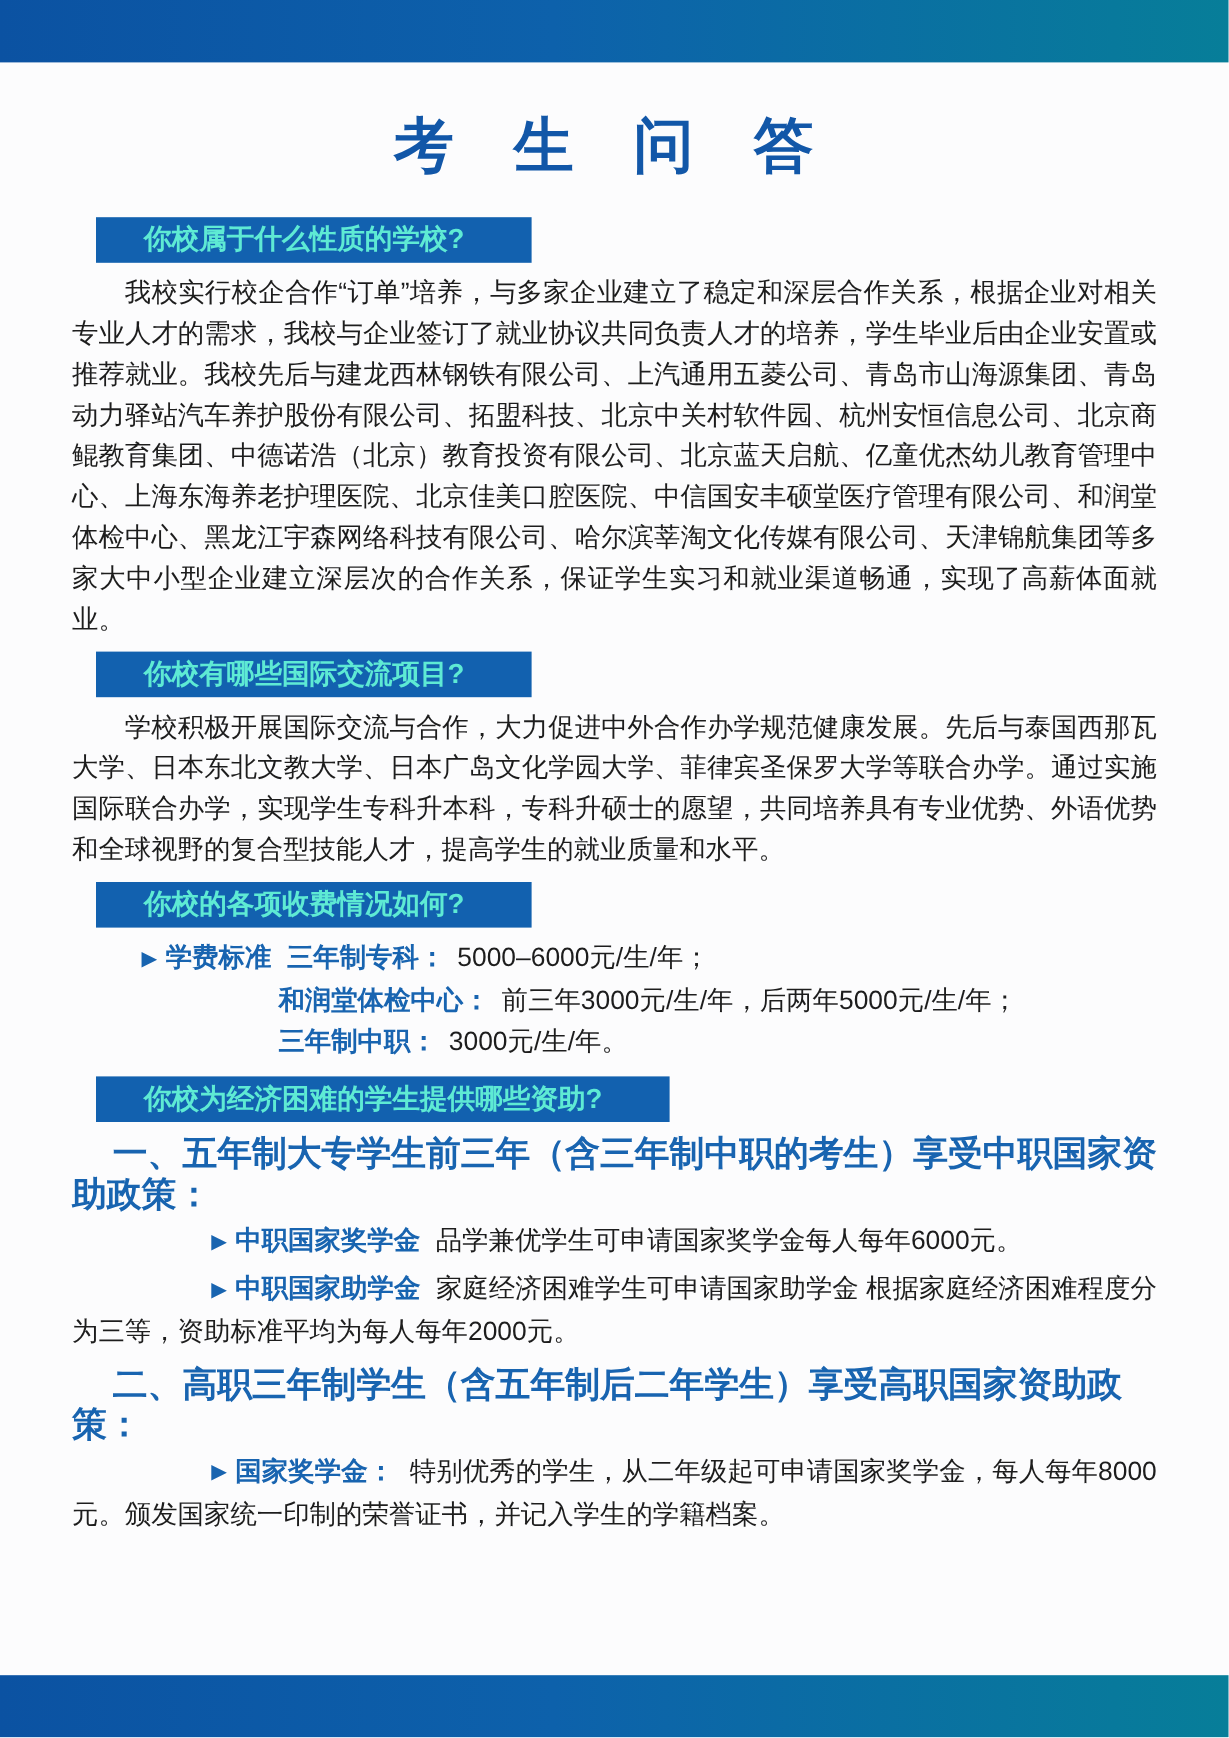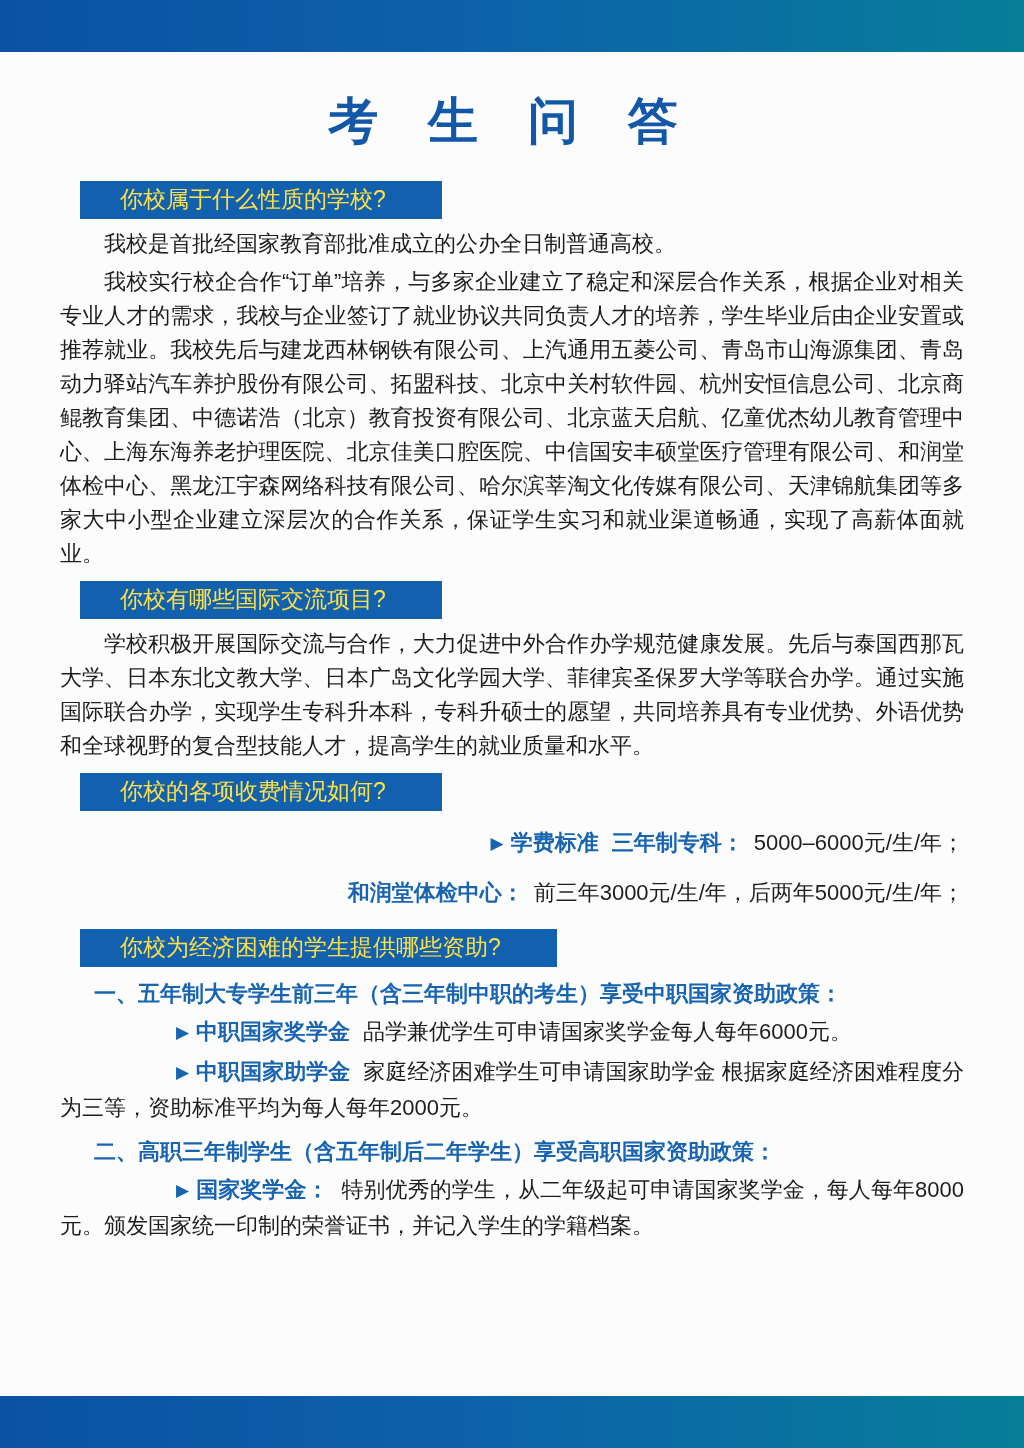--- a/index.html
+++ b/index.html
@@ -13,75 +13,77 @@
     height:52px; width:100%;
     background:linear-gradient(90deg,#0b52a2 0%,#0d61ab 45%,#077e99 100%);
   }
   .banner.bottom { position:absolute; bottom:0; left:0; }
   .content { padding:0 60px; }
   .page-title {
     text-align:center; font-size:50px; font-weight:bold; color:#1257a8;
     letter-spacing:18px; margin:36px 0 26px 0;
   }
   .qbar {
-    display:table; background:#1261af; color:#fde047;
-    font-size:23px; font-weight:normal; line-height:27px;
+    display:table; background:#1261af; color:#5eead4;
+    font-size:23px; font-weight:bold; line-height:27px;
     padding:5px 56px 6px 40px; margin:10px 0 8px 20px;
   }
   .qbar.first { margin-top:0; }
   .para {
     font-size:22px; line-height:34px; color:#1d1d1d;
     text-align:justify; text-indent:2em; margin:4px 0;
   }
   .para.hang { text-indent:58px; }
   .bullet-icon {
     color:#1864b0; font-size:17px; margin-right:7px;
     font-style:normal; display:inline-block; transform:translateY(-1px);
   }
   .blue-label { color:#1864b0; font-weight:bold; margin-right:13px; }
-  .fee-row { font-size:22px; line-height:48px; color:#1d1d1d; margin-left:58px;text-align:right; }
+  .fee-row { font-size:22px; line-height:34px; color:#1d1d1d; margin-left:58px; }
   .fee-row.cont { margin-left:172px; }
   .fee-name { color:#1864b0; font-weight:bold; margin-right:10px; }
   .group-heading {
-    color:#1864b0; font-weight:bold; font-size:22px; line-height:34px;
+    color:#1864b0; font-weight:bold; font-size:29px; line-height:34px;
     text-indent:34px; margin:10px 0 4px 0;
   }
 </style>
 </head>
 <body>
 
 <div class="page">
 
   <div class="banner"></div>
 
   <div class="content">
 
     <h1 class="page-title">考 生 问 答</h1>
 
     <div class="qbar first">
       <span>你校属于什么性质的学校?</span>
     </div>
-    <p class="para">我校是首批经国家教育部批准成立的公办全日制普通高校。</p>
 
     <p class="para">我校实行校企合作“订单”培养，与多家企业建立了稳定和深层合作关系，根据企业对相关专业人才的需求，我校与企业签订了就业协议共同负责人才的培养，学生毕业后由企业安置或推荐就业。我校先后与建龙西林钢铁有限公司、上汽通用五菱公司、青岛市山海源集团、青岛动力驿站汽车养护股份有限公司、拓盟科技、北京中关村软件园、杭州安恒信息公司、北京商鲲教育集团、中德诺浩（北京）教育投资有限公司、北京蓝天启航、亿童优杰幼儿教育管理中心、上海东海养老护理医院、北京佳美口腔医院、中信国安丰硕堂医疗管理有限公司、和润堂体检中心、黑龙江宇森网络科技有限公司、哈尔滨莘淘文化传媒有限公司、天津锦航集团等多家大中小型企业建立深层次的合作关系，保证学生实习和就业渠道畅通，实现了高薪体面就业。</p>
 
     <div class="qbar">
       <span>你校有哪些国际交流项目?</span>
     </div>
     <p class="para">学校积极开展国际交流与合作，大力促进中外合作办学规范健康发展。先后与泰国西那瓦大学、日本东北文教大学、日本广岛文化学园大学、菲律宾圣保罗大学等联合办学。通过实施国际联合办学，实现学生专科升本科，专科升硕士的愿望，共同培养具有专业优势、外语优势和全球视野的复合型技能人才，提高学生的就业质量和水平。</p>
 
     <div class="qbar">
       <span>你校的各项收费情况如何?</span>
     </div>
 
     <div class="fee-row">
       <span class="bullet-icon">▶</span><span class="blue-label">学费标准</span><span class="fee-name">三年制专科：</span><span>5000–6000元/生/年；</span>
     </div>
     <div class="fee-row cont">
       <span class="fee-name">和润堂体检中心：</span><span>前三年3000元/生/年，后两年5000元/生/年；</span>
+    </div>
+    <div class="fee-row cont">
+      <span class="fee-name">三年制中职：</span><span>3000元/生/年。</span>
     </div>
 
 
     <div class="qbar" style="margin-top:12px">
       <span>你校为经济困难的学生提供哪些资助?</span>
     </div>
 
     <p class="group-heading">一、五年制大专学生前三年（含三年制中职的考生）享受中职国家资助政策：</p>
 
     <p class="para hang">

